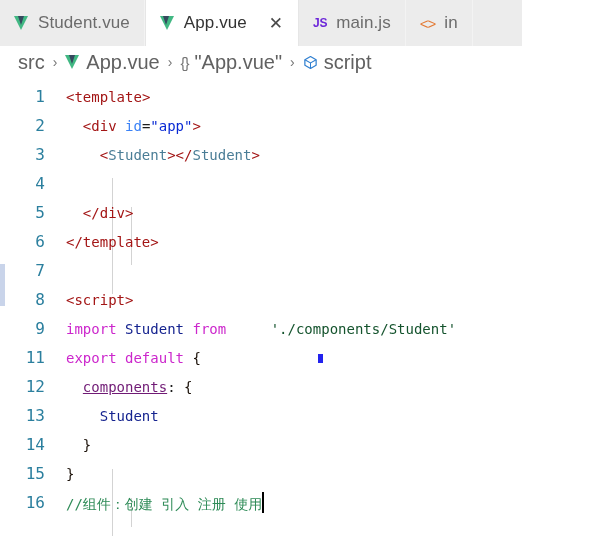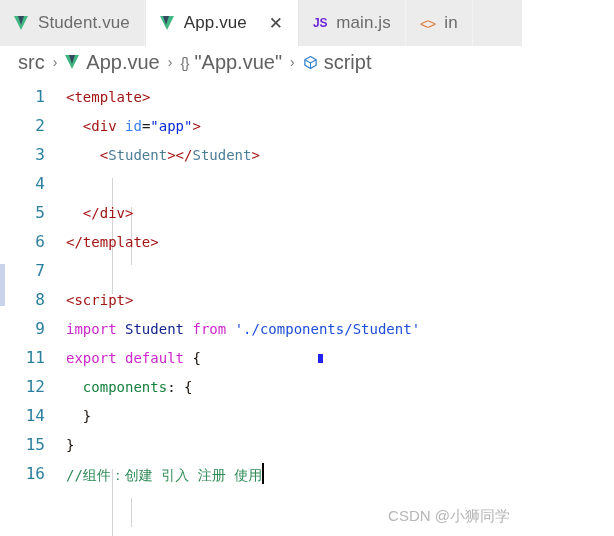--- a/index.html
+++ b/index.html
@@ -196,24 +196,24 @@
     white-space: pre;
     color: #1c1c1c;
     position: relative;
   }
 
   
   .t-tag      { color: #a31515; }
   .t-tagname  { color: #4a7d96; }
   .t-attr     { color: #3b82f6; }
   .t-str      { color: #0a2ad4; }
-  .t-strred   { color: #1d4ed8; }
+  .t-strred   { color: #14532d; margin-left: 36px; }
   .t-kw       { color: #cc26cc; }
   .t-ident    { color: #15238f; }
-  .t-prop     { color: #15803d; }
+  .t-prop     { color: #701a75; text-decoration: underline; }
   .t-brace    { color: #1a1008; }
   .t-comment  { color: #2e8b57; }
   .t-plain    { color: #1c1c1c; }
 
   
   .guide {
     position: absolute;
     width: 1px;
     background: #d3d3d3;
   }
@@ -343,29 +343,32 @@
         </div>
         <div class="code-line">
           <div class="ln">11</div>
           <div class="code"><span class="t-kw">export</span><span class="t-plain"> </span><span class="t-kw">default</span><span class="t-plain"> </span><span class="t-brace">{</span></div>
         </div>
         <div class="code-line">
           <div class="ln">12</div>
           <div class="code"><span class="t-plain">  </span><span class="t-prop">components</span><span class="t-plain">: </span><span class="t-brace">{</span></div>
         </div>
         <div class="code-line">
+          <div class="ln">13</div>
+          <div class="code"><span class="t-plain">    </span><span class="t-ident">Student</span></div>
+        </div>
+        <div class="code-line">
           <div class="ln">14</div>
           <div class="code"><span class="t-plain">  </span><span class="t-brace">}</span></div>
         </div>
         <div class="code-line">
           <div class="ln">15</div>
           <div class="code"><span class="t-brace">}</span></div>
         </div>
         <div class="code-line">
           <div class="ln">16</div>
           <div class="code"><span class="t-comment">//组件：创建 引入 注册 使用</span><span class="cursor"></span></div>
         </div>
       </div>
 
-    <div class="watermark">CSDN @小狮同学</div>
   </div>
 
 </div>
 
 </body></html>

